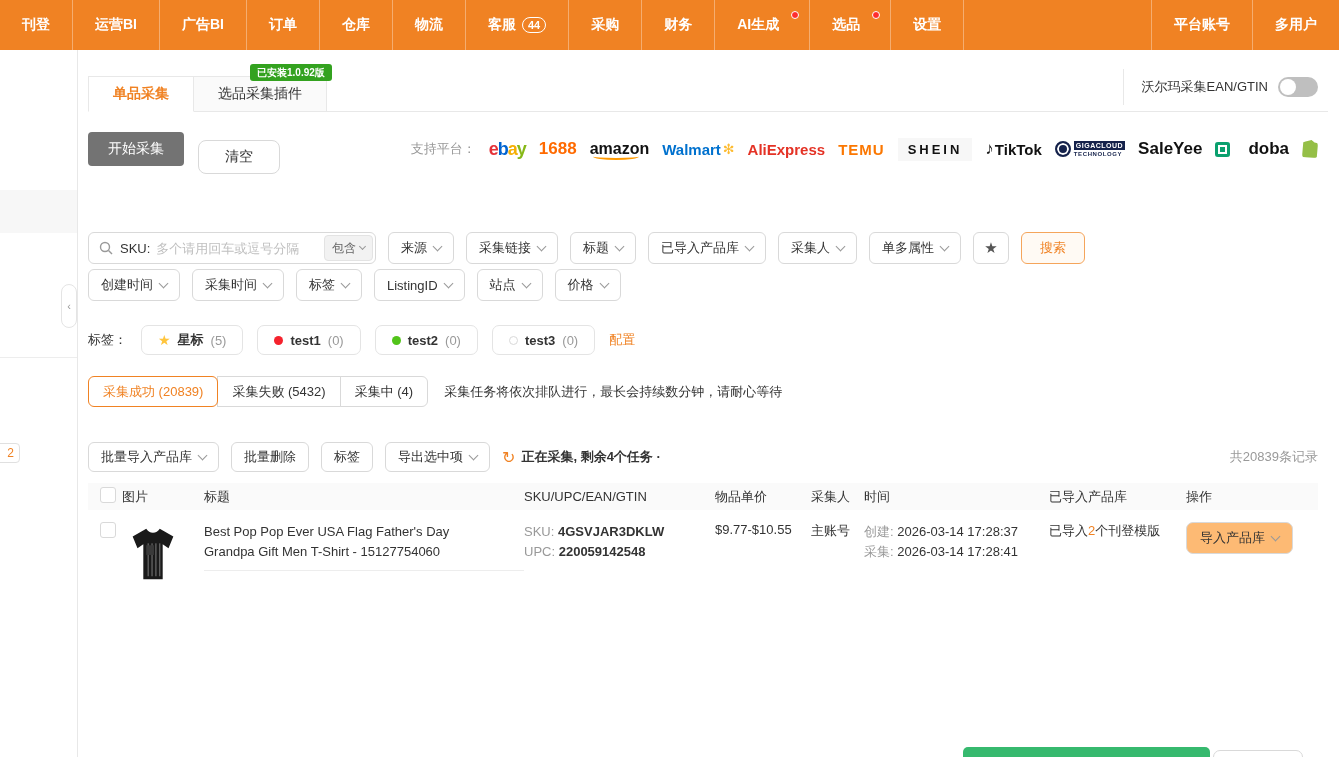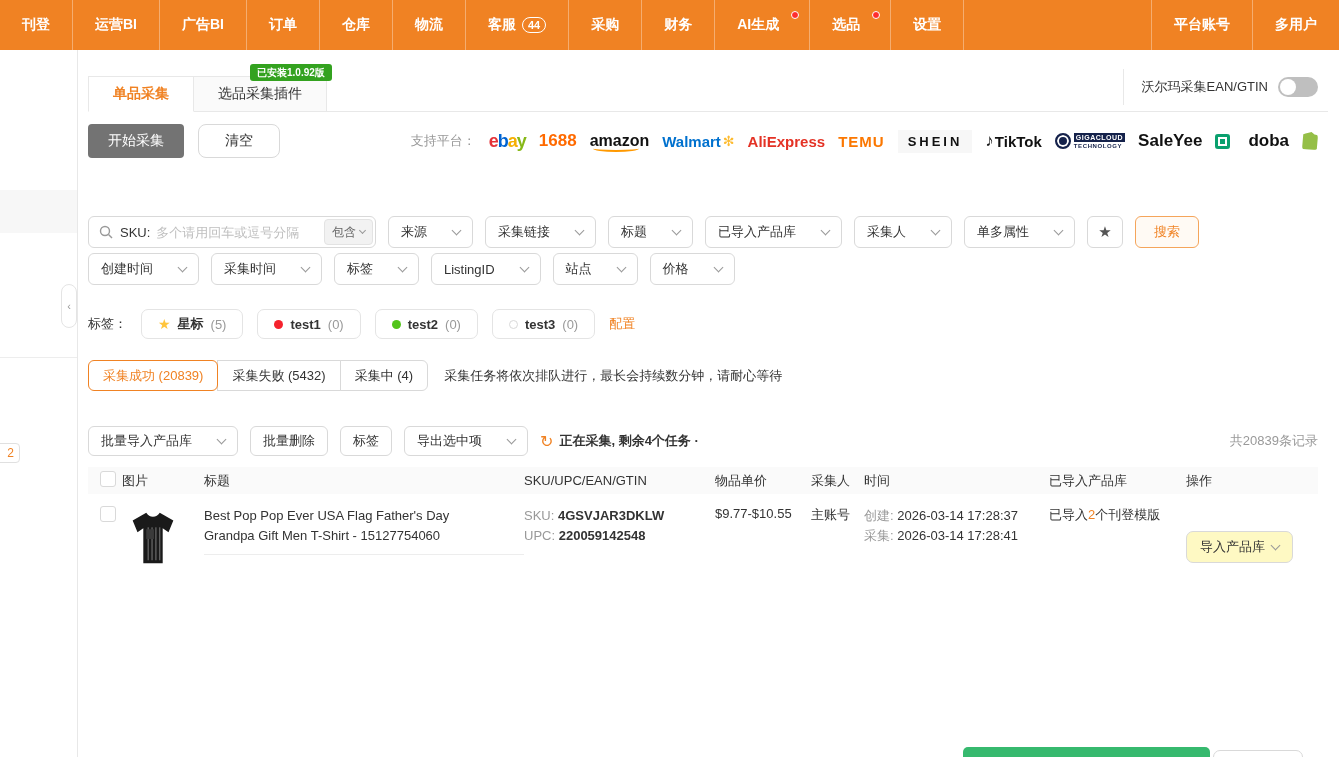--- a/index.html
+++ b/index.html
@@ -57,21 +57,21 @@
     resize:none; padding:12px 14px; font-size:14px; color:#333; font-family:inherit; outline:none;
     background:
       linear-gradient(135deg, transparent 0 6px, #bbb 6px 7px, transparent 7px 9px, #bbb 9px 10px, transparent 10px) no-repeat right bottom/12px 12px; }
   .url-area::placeholder { color:#a6a6a6; }
 
   
   .start-row { margin-top:12px; display:flex; align-items:center; width:1230px; }
   .btn-green { background:#737373; color:#fff; border:none; border-radius:4px; height:34px; padding:0 20px;
     font-size:14px; cursor:pointer; font-family:inherit; }
   .btn-clear { margin-left:14px; background:#fff; border:1px solid #d9d9d9; border-radius:8px; height:34px;
-    padding:0 26px; font-size:14px; color:#333; cursor:pointer; font-family:inherit; }
+    padding:0 26px; font-size:14px; color:#333; cursor:pointer; font-family:inherit;margin-top:16px; }
   .platforms { margin-left:auto; display:flex; align-items:center; gap:13px; }
   .platforms-label { color:#999; font-size:13px; }
   .logo { display:flex; align-items:center; font-weight:bold; white-space:nowrap; }
   .lg-ebay { font-size:18px; letter-spacing:-1px; }
   .lg-ebay .e{color:#e53238}.lg-ebay .b{color:#0064d2}.lg-ebay .a{color:#f5af02}.lg-ebay .y{color:#86b817}
   .lg-1688 { color:#ff6a00; font-size:17px; }
   .lg-amazon { color:#111; font-size:16px; position:relative; text-transform:lowercase; }
   .lg-amazon::after { content:""; position:absolute; left:3px; right:10px; bottom:-2px; height:5px;
     border-bottom:2px solid #ff9900; border-radius:0 0 60% 60%; }
   .lg-walmart { color:#0071ce; font-size:15px; }
@@ -99,21 +99,21 @@
   .f-row + .f-row { margin-top:5px; }
   .sku-box { display:flex; align-items:center; height:32px; border:1px solid #d9d9d9; border-radius:6px;
     padding:0 2px 0 10px; width:288px; background:#fff; }
   .sku-box .lbl { font-size:13px; color:#333; margin-left:7px; }
   .sku-box input { border:none; outline:none; flex:1; min-width:0; font-size:13px; padding:0 6px;
     font-family:inherit; color:#333; }
   .sku-box input::placeholder { color:#bfbfbf; }
   .contain-chip { display:flex; align-items:center; background:#f2f2f2; border:1px solid #e3e3e3;
     border-radius:4px; height:26px; padding:0 7px; font-size:12px; color:#666; cursor:pointer; }
   .drop { display:flex; align-items:center; height:32px; border:1px solid #d9d9d9; border-radius:6px;
-    background:#fff; padding:0 12px; font-size:13px; color:#333; cursor:pointer; white-space:nowrap;gap:19px; }
+    background:#fff; padding:0 12px; font-size:13px; color:#333; cursor:pointer; white-space:nowrap; }
   .caret { display:inline-block; width:7px; height:7px; border-right:1.5px solid #999;
     border-bottom:1.5px solid #999; transform:rotate(45deg); margin-left:7px; margin-top:-4px; }
   .star-btn { width:36px; height:32px; border:1px solid #d9d9d9; border-radius:6px; background:#fff;
     color:#555; font-size:15px; display:flex; align-items:center; justify-content:center; cursor:pointer; }
   .search-btn { height:32px; border:1px solid #f5a55b; border-radius:6px; background:#fffaf4;
     color:#f08223; font-size:13px; padding:0 18px; cursor:pointer; font-family:inherit; }
 
   
   .tags-row { margin-top:24px; display:flex; align-items:center; gap:14px; font-size:13px; }
   .tag-chip { display:flex; align-items:center; gap:7px; height:30px; border:1px solid #e4e4e4;
@@ -149,21 +149,21 @@
   .c-imp{width:137px;} .c-act{flex:1;}
   .cb { width:16px; height:16px; border:1px solid #d9d9d9; border-radius:3px; background:#fff; display:inline-block; cursor:pointer; }
   .prod-img { width:62px; height:62px; display:block; }
   .row-title { color:#333; line-height:20px; padding-right:24px; border-bottom:1px solid #ededed; padding-bottom:8px; cursor:pointer; }
   .kv { line-height:20px; }
   .kv .k { color:#999; } .kv .v { color:#333; font-weight:bold; }
   .kv .v2 { color:#333; }
   .price { color:#333; padding-left:14px; }
   .imp .hl { color:#f08223; }
   .act-btn { display:inline-flex; align-items:center; height:32px; border:1px solid #d9d9d9; border-radius:7px;
-    background:#fef9c3; padding:0 13px; font-size:13px; color:#333; cursor:pointer;margin-top:25px; }
+    background:#fdba74; padding:0 13px; font-size:13px; color:#333; cursor:pointer; }
   .toast-green { position:absolute; left:963px; top:747px; width:247px; height:28px; background:#36b96e; border-radius:5px; }
   .partial-btn { position:absolute; left:1213px; top:750px; width:90px; height:26px; background:#fff;
     border:1px solid #d9d9d9; border-radius:7px; }
 
   .searchsvg { flex:none; }
 </style>
 </head>
 <body>
 
 <div class="stage">

